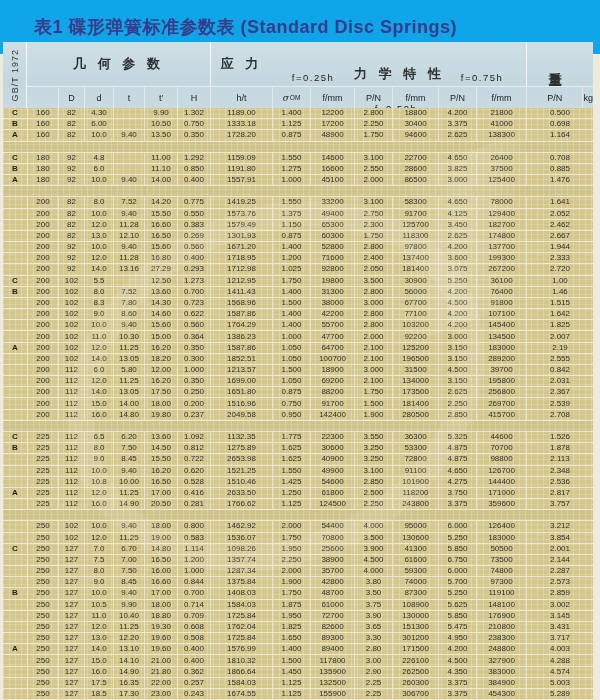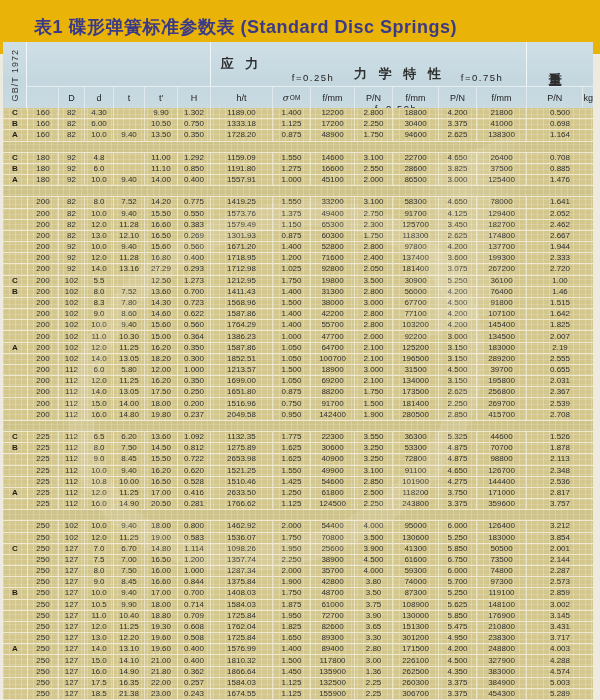--- a/index.html
+++ b/index.html
@@ -7,21 +7,21 @@
     width:600px;height:700px;overflow:hidden;
     background:#edebe0;
     font-family:"Liberation Sans","DejaVu Sans",sans-serif;
     position:relative;
   }
   .page{position:absolute;inset:0;overflow:hidden;}
 
   
   .title-bar{
     position:absolute;top:0;left:0;right:0;height:54px;
-    background:#eab308;
+    background:#0ea5e9;
     display:flex;align-items:center;
     padding-left:34px;box-sizing:border-box;
   }
   .title-bar .title{
     color:#3a3a88;font-weight:bold;font-size:18px;letter-spacing:.5px;
     white-space:nowrap;
   }
 
   
   .disc-table{
@@ -107,20 +107,23 @@
     <span class="title">表1 碟形弹簧标准参数表 (Standard Disc Springs)</span>
   </div>
 
   <div class="disc-table">
 
     <div class="thead">
       <div class="hcell h-gbt">
         <span>GB/T 1972</span>
       </div>
 
+      <div class="hcell h-geom">
+        <span class="big-label">几 何 参 数</span>
+      </div>
 
       <div class="hcell h-stress">
         <span class="big-label">应 力</span>
       </div>
 
       <div class="hcell h-mech">
         <span class="big-label">力 学 特 性</span>
       </div>
 
       <div class="hcell h-weight">
@@ -519,21 +522,21 @@
           <div class="cell c4">5.80</div>
           <div class="cell c5">12.00</div>
           <div class="cell c6">1.000</div>
           <div class="cell c7">1213.57</div>
           <div class="cell c8">1.500</div>
           <div class="cell c9">18900</div>
           <div class="cell c10">3.000</div>
           <div class="cell c11">31500</div>
           <div class="cell c12">4.500</div>
           <div class="cell c13">39700</div>
-          <div class="cell c14">0.655</div>
+          <div class="cell c14">0.842</div>
         </div>
         <div class="row">
           <div class="cell c0"></div>
           <div class="cell c1">200</div>
           <div class="cell c2">112</div>
           <div class="cell c3">12.0</div>
           <div class="cell c4">11.25</div>
           <div class="cell c5">16.20</div>
           <div class="cell c6">0.350</div>
           <div class="cell c7">1699.00</div>
@@ -942,21 +945,21 @@
           <div class="cell c0"></div>
           <div class="cell c1">250</div>
           <div class="cell c2">127</div>
           <div class="cell c3">16.0</div>
           <div class="cell c4">14.90</div>
           <div class="cell c5">21.80</div>
           <div class="cell c6">0.362</div>
           <div class="cell c7">1866.64</div>
           <div class="cell c8">1.450</div>
           <div class="cell c9">135900</div>
-          <div class="cell c10">1.36</div>
+          <div class="cell c10">2.90</div>
           <div class="cell c11">262500</div>
           <div class="cell c12">4.350</div>
           <div class="cell c13">383000</div>
           <div class="cell c14">4.574</div>
         </div>
         <div class="row">
           <div class="cell c0"></div>
           <div class="cell c1">250</div>
           <div class="cell c2">127</div>
           <div class="cell c3">17.5</div>
@@ -970,21 +973,21 @@
           <div class="cell c11">260300</div>
           <div class="cell c12">3.375</div>
           <div class="cell c13">384900</div>
           <div class="cell c14">5.003</div>
         </div>
         <div class="row">
           <div class="cell c0"></div>
           <div class="cell c1">250</div>
           <div class="cell c2">127</div>
           <div class="cell c3">18.5</div>
-          <div class="cell c4">21.38</div>
+          <div class="cell c4">17.30</div>
           <div class="cell c5">23.00</div>
           <div class="cell c6">0.243</div>
           <div class="cell c7">1674.55</div>
           <div class="cell c8">1.125</div>
           <div class="cell c9">155900</div>
           <div class="cell c10">2.25</div>
           <div class="cell c11">306700</div>
           <div class="cell c12">3.375</div>
           <div class="cell c13">454300</div>
           <div class="cell c14">5.289</div>

